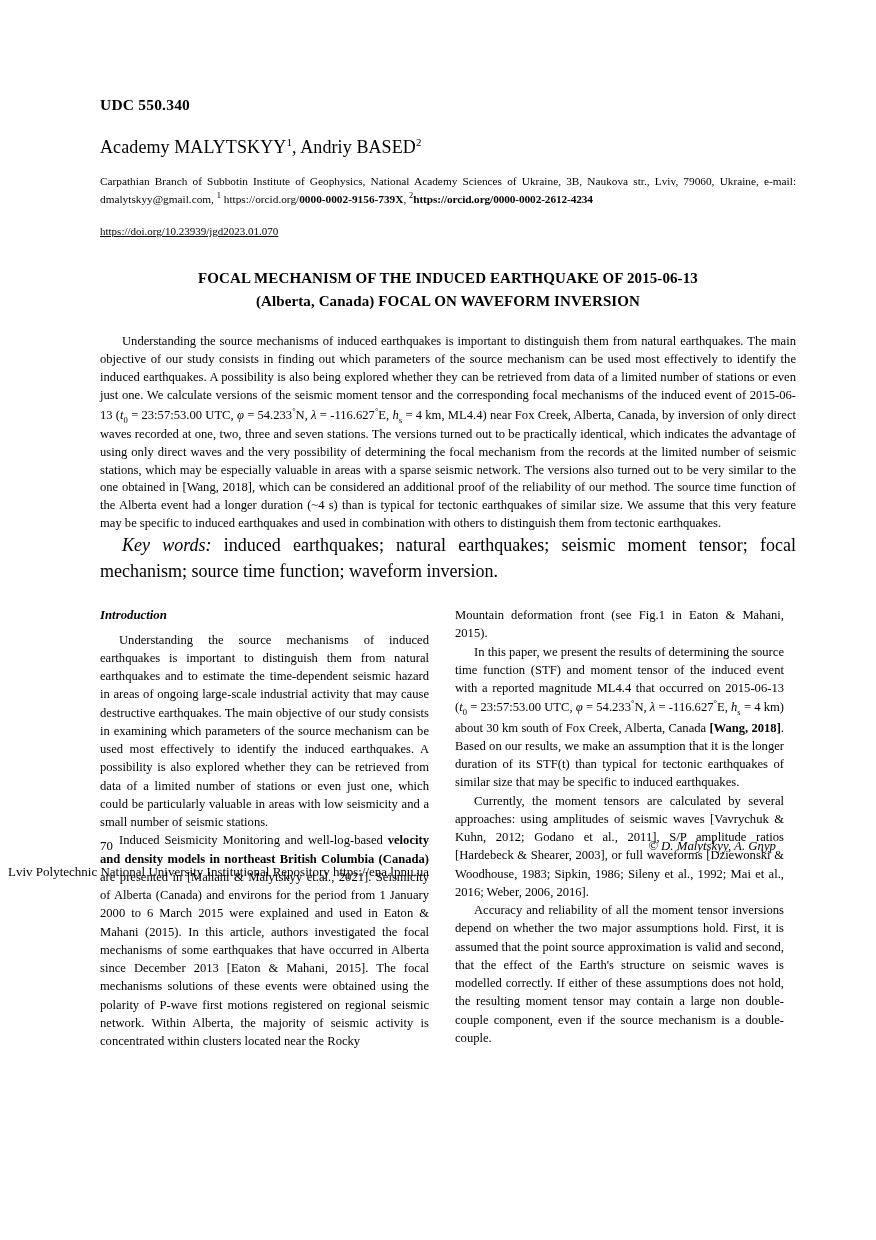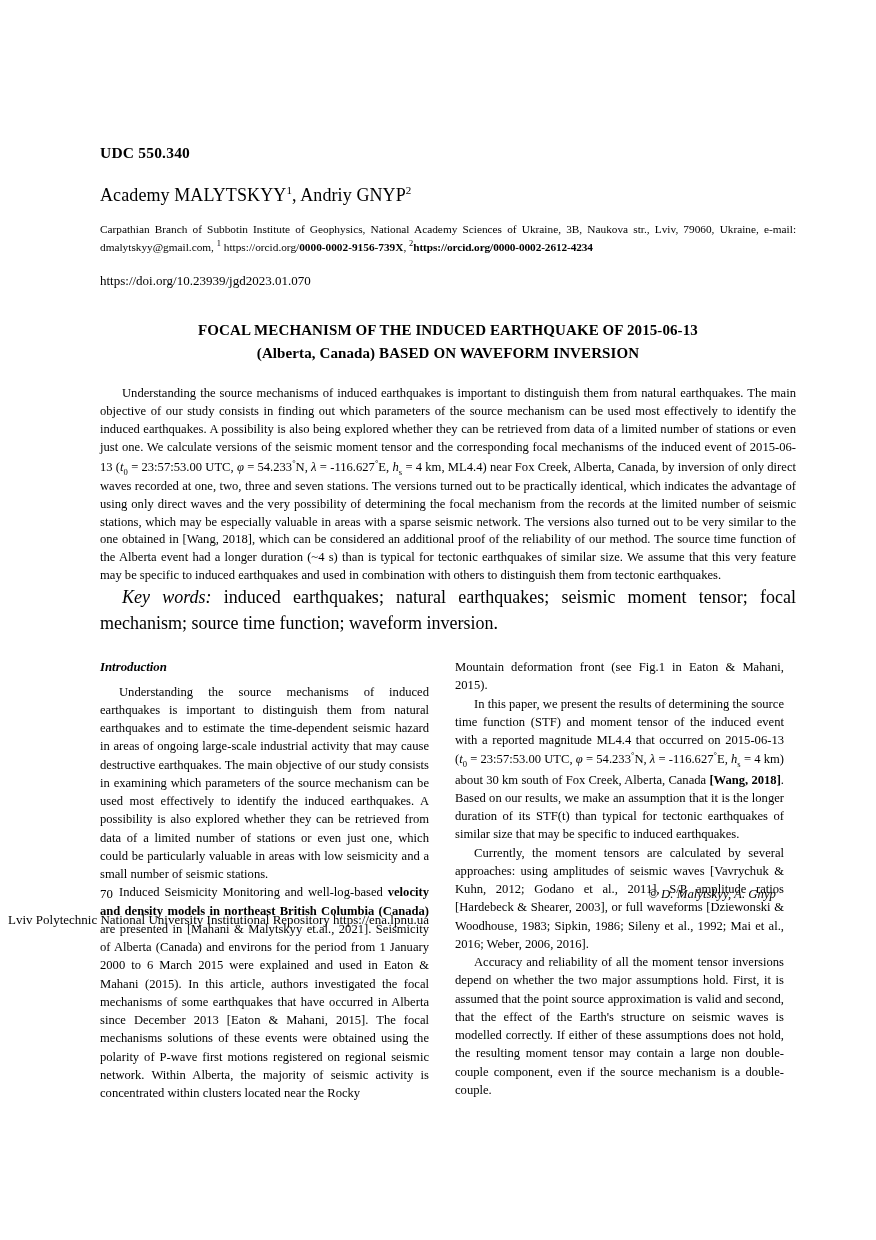--- a/index.html
+++ b/index.html
@@ -12,21 +12,20 @@
     min-height: 1240px;
     font-family: "Liberation Serif", serif;
     color: #000000;
   }
   .page {
     position: relative;
     width: 876px;
     height: 912px;
     box-sizing: border-box;
     padding: 96px 80px 0 100px;
-    margin-top: 48px;
   }
   .udc {
     font-size: 15.5px;
     font-weight: bold;
     letter-spacing: 0.2px;
     margin: 0 0 22px 0;
   }
   .authors {
     font-size: 18px;
     margin: 0 0 16px 0;
@@ -47,22 +46,23 @@
     vertical-align: super;
   }
   .affil .bold-link {
     font-weight: bold;
   }
   .affil .orcid2 {
     font-weight: bold;
     letter-spacing: -0.1px;
   }
   .doi {
-    font-size: 13px;
+    font-size: 11px;
     margin: 0 0 30px 0;
+    text-decoration: underline;
   }
   .title {
     font-size: 15px;
     font-weight: bold;
     text-align: center;
     line-height: 1.55;
     margin: 0 0 20px 0;
     letter-spacing: 0.1px;
   }
   .abstract {
@@ -148,33 +148,33 @@
   }
 </style>
 </head>
 <body>
 
 <div class="page">
 
   <div class="udc">UDC 550.340</div>
 
   <div class="authors">
-    <span>Academy MALYTSKYY</span><sup>1</sup><span>, Andriy GNYP</span><sup>2</sup>
+    <span>Academy MALYTSKYY</span><sup>1</sup><span>, Andriy BASED</span><sup>2</sup>
   </div>
 
   <div class="affil">
     <span>Carpathian Branch of Subbotin Institute of Geophysics, National Academy Sciences of Ukraine, 3B, Naukova str., Lviv, 79060,</span>
     <span>Ukraine, e-mail: dmalytskyy@gmail.com, </span><sup>1</sup><span> https://orcid.org/</span><span class="bold-link">0000-0002-9156-739X</span><span>, </span><sup>2</sup><span class="orcid2">https://orcid.org/0000-0002-2612-4234</span>
   </div>
 
   <div class="doi">https://doi.org/10.23939/jgd2023.01.070</div>
 
   <div class="title">
     <span>FOCAL MECHANISM OF THE INDUCED EARTHQUAKE OF 2015-06-13</span><br>
-    <span>(Alberta, Canada) BASED ON WAVEFORM INVERSION</span>
+    <span>(Alberta, Canada) FOCAL ON WAVEFORM INVERSION</span>
   </div>
 
   <div class="abstract">
     <p><span>Understanding the source mechanisms of induced earthquakes is important to distinguish them from natural earthquakes. The main objective of our study consists in finding out which parameters of the source mechanism can be used most effectively to identify the induced earthquakes. A possibility is also being explored whether they can be retrieved from data of a limited number of stations or even just one. We calculate versions of the seismic moment tensor and the corresponding focal mechanisms of the induced event of 2015-06-13 (</span><i>t</i><sub>0</sub><span> = 23:57:53.00 UTC, </span><i>φ</i><span> = 54.233</span><sup>°</sup><span>N, </span><i>λ</i><span> = -116.627</span><sup>°</sup><span>E, </span><i>h</i><sub>s</sub><span> = 4 km, ML4.4) near Fox Creek, Alberta, Canada, by inversion of only direct waves recorded at one, two, three and seven stations. The versions turned out to be practically identical, which indicates the advantage of using only direct waves and the very possibility of determining the focal mechanism from the records at the limited number of seismic stations, which may be especially valuable in areas with a sparse seismic network. The versions also turned out to be very similar to the one obtained in [Wang, 2018], which can be considered an additional proof of the reliability of our method. The source time function of the Alberta event had a longer duration (~4 s) than is typical for tectonic earthquakes of similar size. We assume that this very feature may be specific to induced earthquakes and used in combination with others to distinguish them from tectonic earthquakes.</span></p>
   </div>
 
   <div class="keywords">
     <span class="kw-label">Key words:</span><span> induced earthquakes; natural earthquakes; seismic moment tensor; focal mechanism; source time function; waveform inversion.</span>
   </div>
 

